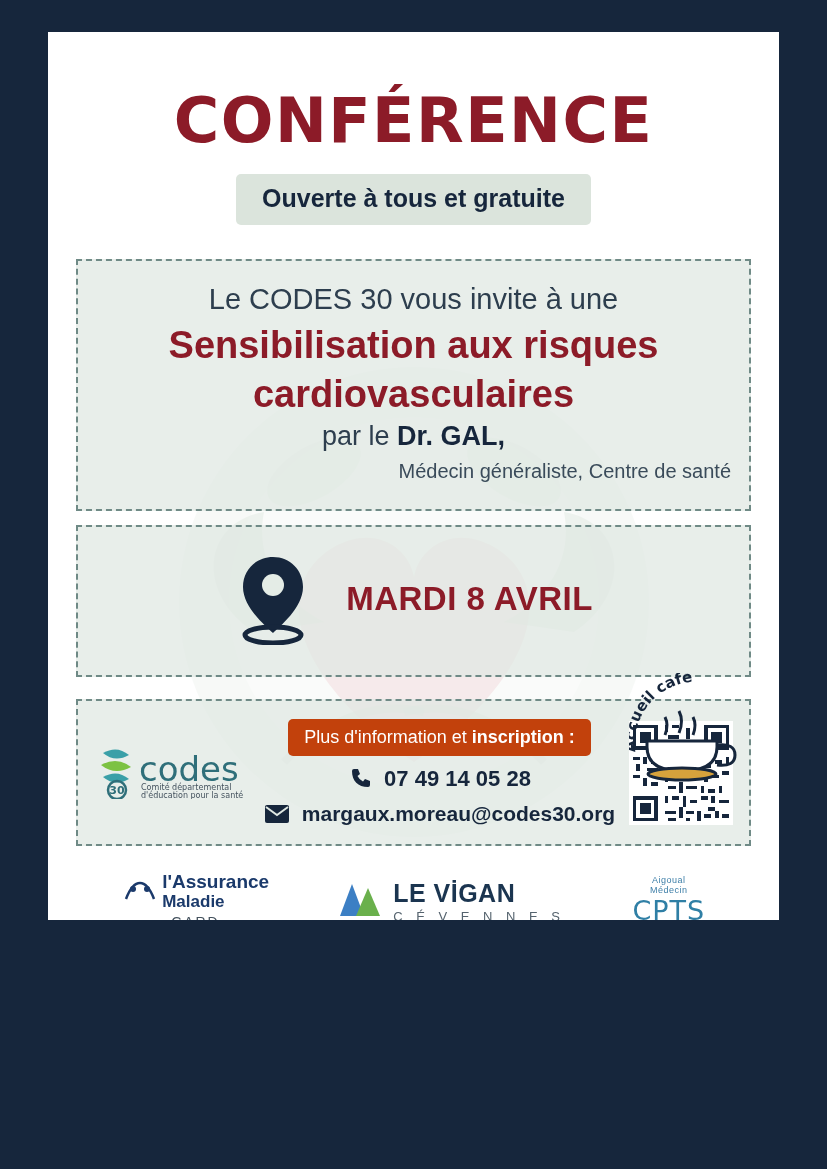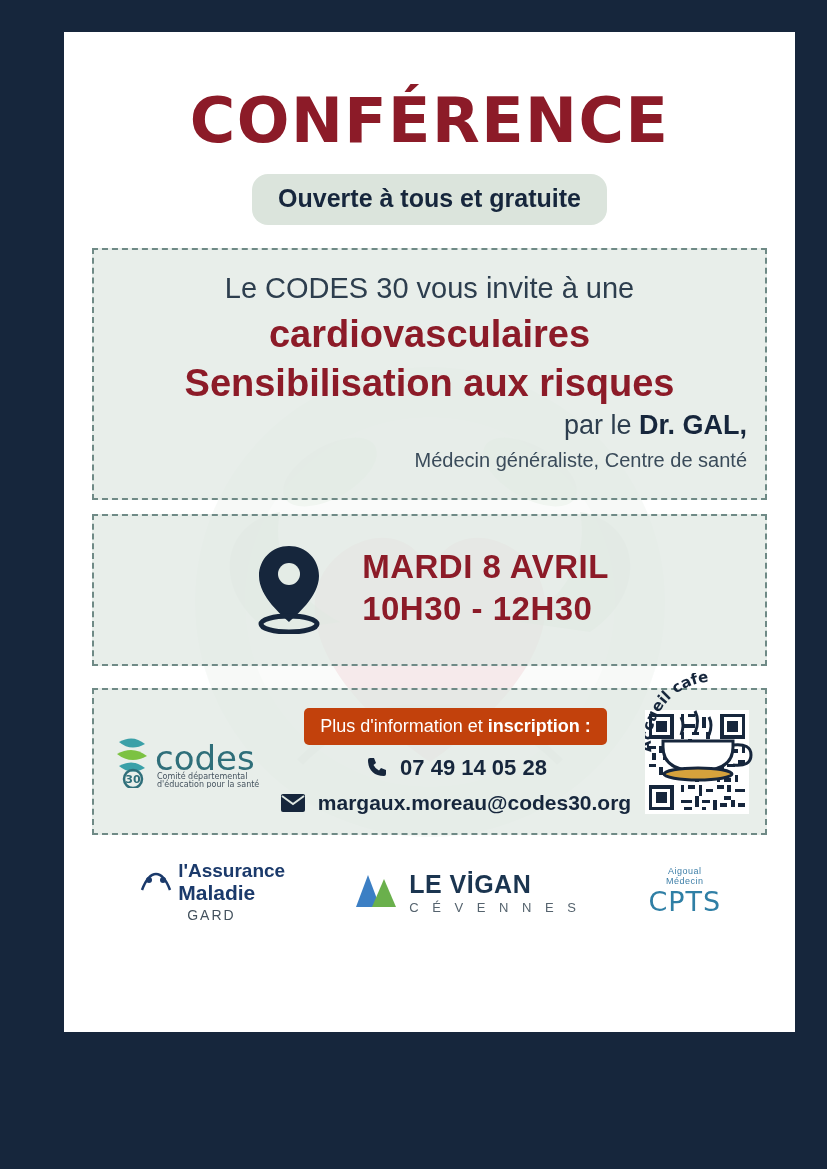--- a/index.html
+++ b/index.html
@@ -9,24 +9,24 @@
   body {
     width: 827px;
     height: 1169px;
     background: #16263c;
     font-family: "Liberation Sans", sans-serif;
     overflow: hidden;
   }
 
   .poster {
     position: absolute;
-    left: 64px;
+    left: 48px;
     top: 32px;
     width: 731px;
-    height: 1000px;
+    height: 888px;
     background: #ffffff;
     overflow: hidden;
   }
 
   
   .bg-art {
     position: absolute;
     left: 50%;
     top: 300px;
     transform: translateX(-50%);
@@ -65,53 +65,52 @@
     text-align: center;
     margin-top: 22px;
   }
   .badge-free {
     display: inline-block;
     background: #dbe4dc;
     color: #16263c;
     font-size: 25px;
     font-weight: bold;
     padding: 10px 26px 12px 26px;
-    border-radius: 16px;
+    border-radius: 5px;
   }
 
   
   .box {
     position: relative;
     margin: 0 28px;
     border: 2px dashed #6f8a86;
     background: rgba(223,231,226,0.72);
     box-sizing: border-box;
   }
 
   .box-invite {
-    margin-top: 23px;
+    margin-top: 34px;
     padding: 22px 18px 26px 18px;
     text-align: center;
   }
   .invite-line {
     font-size: 29px;
     color: #2d3e4e;
     margin-bottom: 8px;
   }
   .invite-theme {
     font-size: 38px;
     font-weight: bold;
     color: #8c1b28;
     line-height: 1.12;
     margin: 4px 0 6px 0;
   }
   .invite-by {
     font-size: 27px;
     color: #2d3e4e;
-    text-align: right;
   }
   .invite-by b { color: #16263c; }
   .invite-role {
     font-size: 20px;
     color: #3a4b5a;
     margin-top: 8px;
     text-align: right;
   }
 
   .box-when {
@@ -213,21 +212,21 @@
     padding: 0 40px;
   }
   .flogo { text-align: center; }
   .flogo .l1 {
     font-size: 19px;
     font-weight: bold;
     color: #1b3a6b;
     line-height: 1.05;
   }
   .flogo .l2 {
-    font-size: 21px;
+    font-size: 17px;
     font-weight: bold;
     color: #1b3a6b;
   }
   .flogo .l3 {
     font-size: 14px;
     letter-spacing: 2px;
     color: #44525e;
     margin-top: 2px;
   }
   .vigan-name {
@@ -275,22 +274,22 @@
 
   <div class="content">
 
     <div class="title-main">CONFÉRENCE</div>
     <div class="badge-free-wrap">
       <span class="badge-free">Ouverte à tous et gratuite</span>
     </div>
 
     <div class="box box-invite">
       <div class="invite-line">Le CODES 30 vous invite à une</div>
+      <div class="invite-theme">Sensibilisation aux risques</div>
       <div class="invite-theme">cardiovasculaires</div>
-      <div class="invite-theme">Sensibilisation aux risques</div>
       <div class="invite-by">
         <span>par le </span><b>Dr. GAL,</b>
       </div>
       <div class="invite-role">Médecin généraliste, Centre de santé</div>
     </div>
 
     <svg class="coffee-stamp" viewBox="0 0 130 110">
       <defs>
         <path id="arcpath" d="M8,86 A62,62 0 0 1 122,40"></path>
       </defs>
@@ -307,21 +306,20 @@
 
     <div class="box box-when">
       <div class="when-row">
         <svg class="pin-icon" width="78" height="92" viewBox="0 0 78 92">
           <path d="M39 4 C22 4 9 17 9 34 c0 21 24 40 30 46 6 -6 30 -25 30 -46 C69 17 56 4 39 4 z" fill="#16263c"></path>
           <circle cx="39" cy="32" r="11" fill="#e4ece6"></circle>
           <ellipse cx="39" cy="82" rx="28" ry="8" fill="none" stroke="#16263c" stroke-width="5"></ellipse>
         </svg>
         <div class="when-dates">
           <div class="when-date">MARDI 8 AVRIL</div>
-          <div class="when-time">10H30 - 12H30</div>
         </div>
       </div>
     </div>
 
     <div class="box box-contact">
 
       <div class="codes-logo">
         <svg width="150" height="56" viewBox="0 0 150 56">
           <path d="M6 10 q14 -8 26 2 q-14 8 -26 -2 z" fill="#3aa0a8"></path>
           <path d="M4 22 q16 -9 30 2 q-16 9 -30 -2 z" fill="#7cc242"></path>

